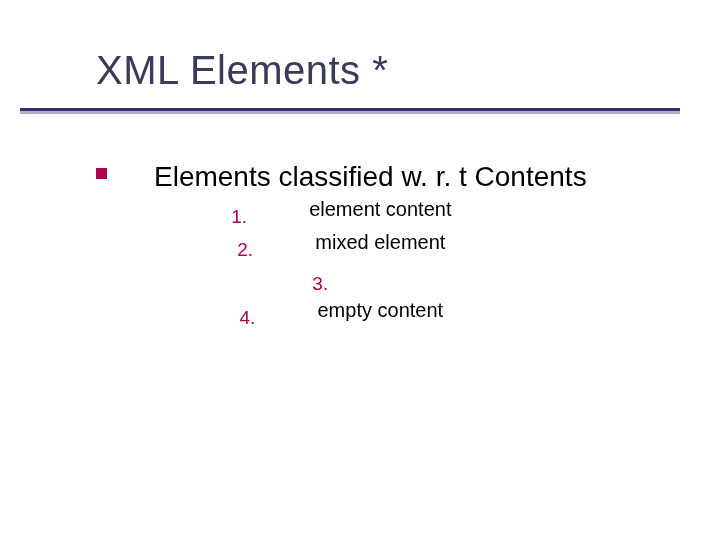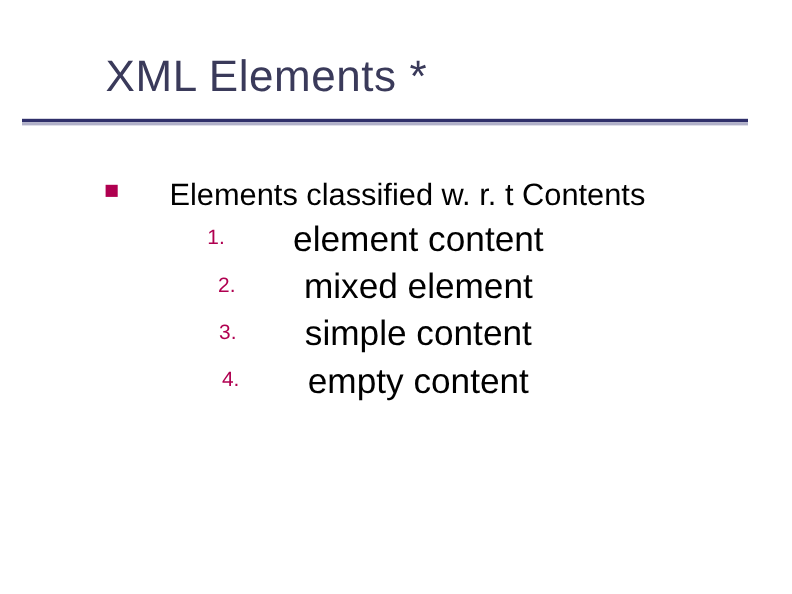--- a/index.html
+++ b/index.html
@@ -71,21 +71,21 @@
     height: 11px;
     background: #b00050;
   }
   .num-col {
     width: 58px;
     font-size: 19px;
     color: #b00050;
     padding-top: 8px;
   }
   .text-col {
-    font-size: 32px;
+    font-size: 20px;
     color: #000;
     font-family: Verdana, Tahoma, sans-serif;
   }
   .heading-text {
     font-size: 28px;
   }
   .sub-indent {
     padding-left: 20px;
   }
 </style>
@@ -114,21 +114,20 @@
       <div class="text-col sub-indent">element content</div>
     </div>
 
     <div class="row">
       <div class="num-col">2.</div>
       <div class="text-col sub-indent">mixed element</div>
     </div>
 
     <div class="row">
       <div class="num-col">3.</div>
-      <div class="text-col sub-indent">simple content</div>
     </div>
 
     <div class="row">
       <div class="num-col">4.</div>
       <div class="text-col sub-indent">empty content</div>
     </div>
 
   </div>
 </div>
 

